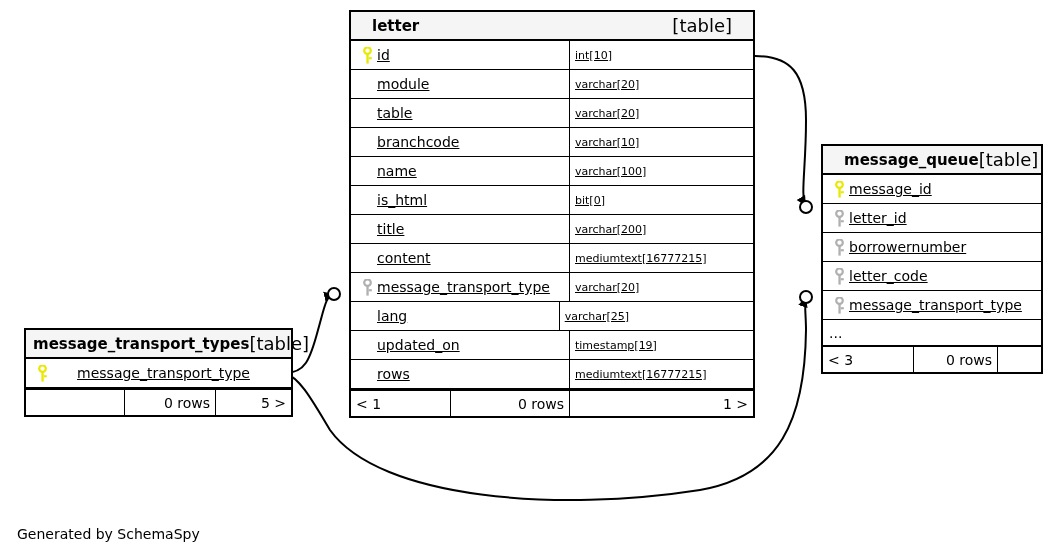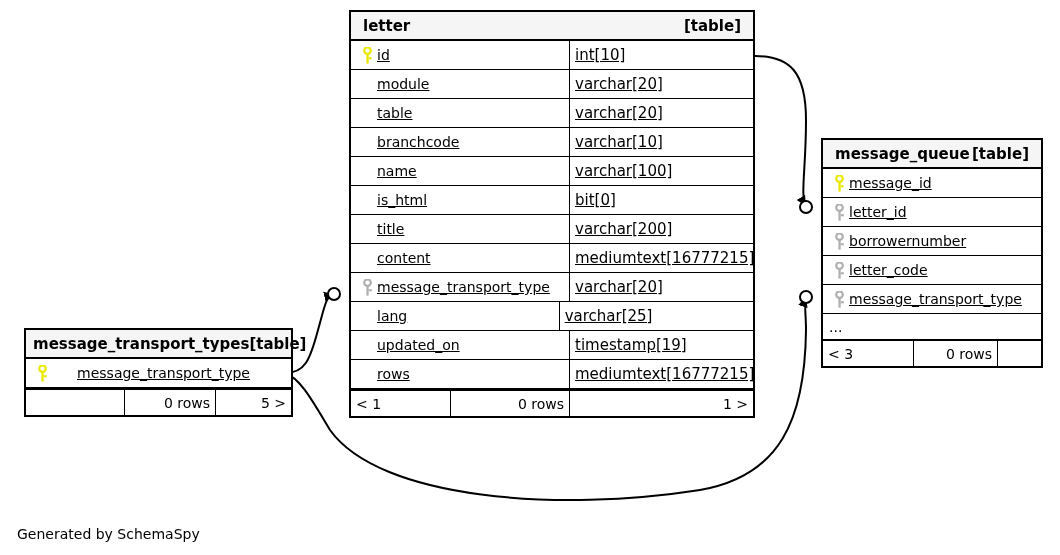--- a/index.html
+++ b/index.html
@@ -32,34 +32,33 @@
     box-sizing: border-box;
     z-index: 5;
   }
   .tbl-header {
     display: flex;
     align-items: center;
     justify-content: space-between;
     background: #f5f5f5;
     border-bottom: 2px solid #000000;
     box-sizing: border-box;
-    padding: 0 12px;
+    padding: 0 21px;
     height: 29px;
   }
   .tbl-title {
     font-weight: bold;
     font-size: 15px;
     color: #000000;
     white-space: nowrap;
   }
   .tbl-tag {
-    font-size: 15px;
-    color: #000000;
-    white-space: nowrap;
-    font-weight: bold;
+    font-size: 18px;
+    color: #000000;
+    white-space: nowrap;
   }
   .tbl-header.tight {
     padding: 0 5px 0 7px;
   }
 
   .row {
     display: flex;
     align-items: stretch;
     border-bottom: 1px solid #000000;
     box-sizing: border-box;
@@ -77,21 +76,21 @@
     color: #000000;
     white-space: nowrap;
     overflow: hidden;
   }
   .cell-type {
     display: flex;
     align-items: center;
     box-sizing: border-box;
     border-left: 1px solid #000000;
     padding-left: 5px;
-    font-size: 15px;
+    font-size: 11px;
     color: #000000;
     white-space: nowrap;
     overflow: hidden;
   }
 
   .keyslot {
     width: 20px;
     min-width: 20px;
     display: flex;
     align-items: center;
@@ -283,21 +282,21 @@
       <div class="cell-type" style="width:184px;">mediumtext[16777215]</div>
     </div>
 
     <div class="tbl-footer">
       <div class="f-cell f-left" style="width:99px;">&lt; 1</div>
       <div class="f-cell f-right f-div" style="width:119px;">0 rows</div>
       <div class="f-cell f-right f-div" style="width:184px;">1 &gt;</div>
     </div>
   </div>
 
-  <div class="table-box" style="left:821px; top:138px; width:222px;text-align:center;">
+  <div class="table-box" style="left:821px; top:144px; width:222px;text-align:center;">
 
     <div class="tbl-header">
       <span class="tbl-title">message_queue</span>
       <span class="tbl-tag">[table]</span>
     </div>
 
     <div class="row">
       <div class="cell-name" style="width:100%;">
         <span class="keyslot">
           <svg width="11" height="17" viewBox="0 0 11 17">

